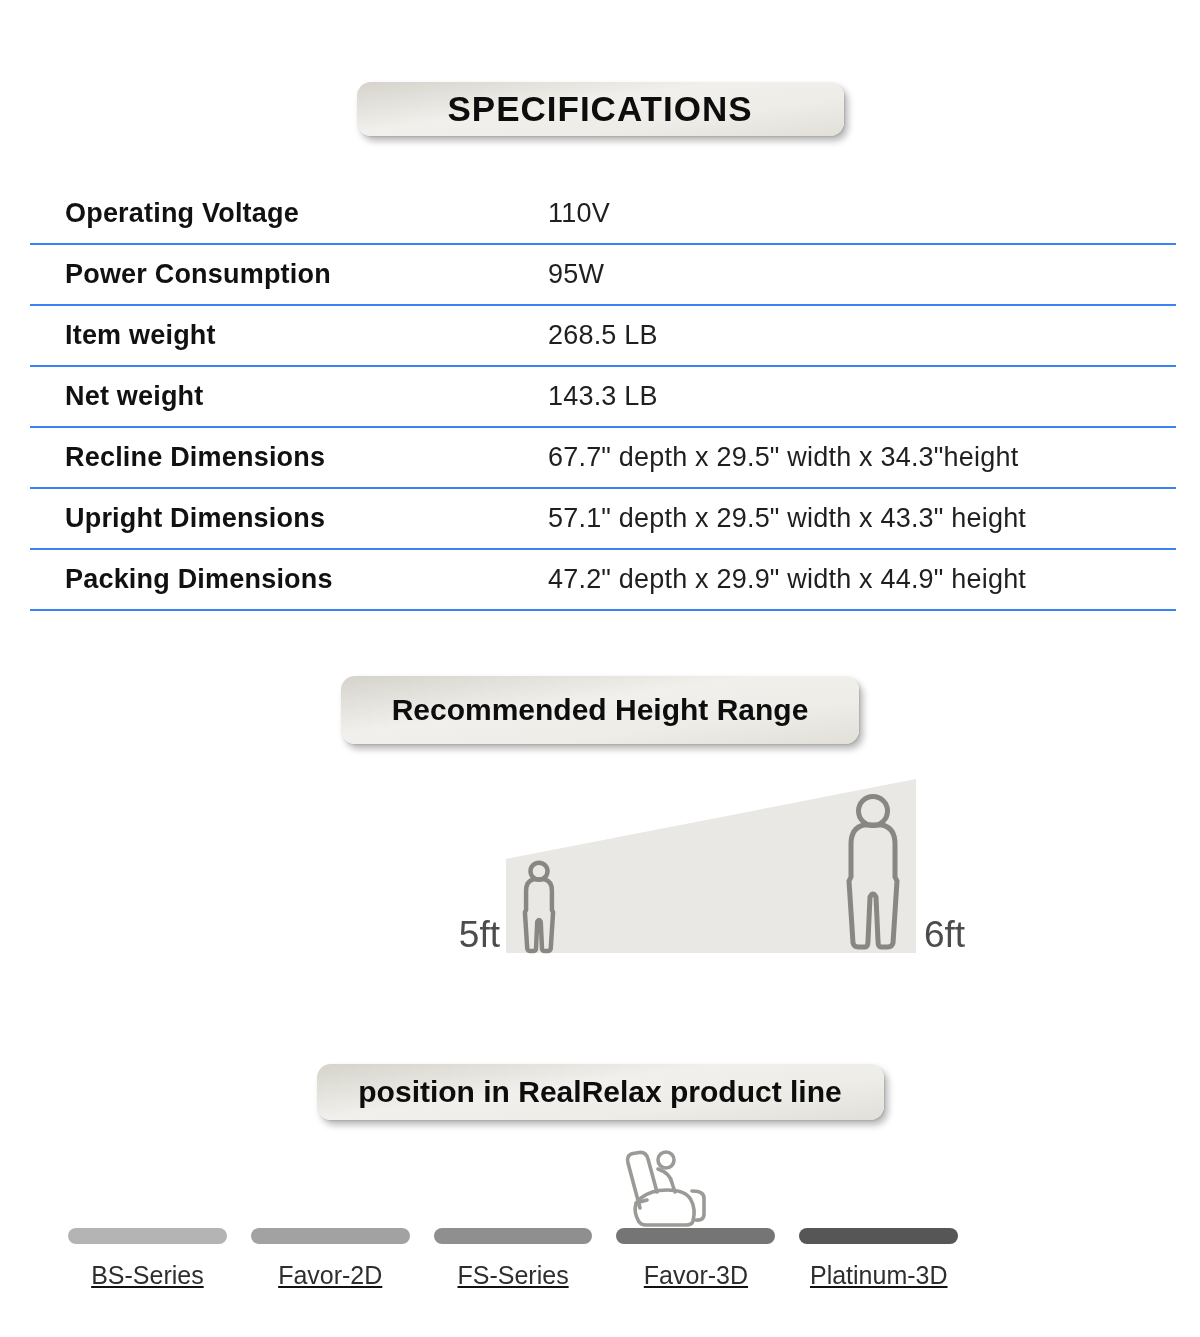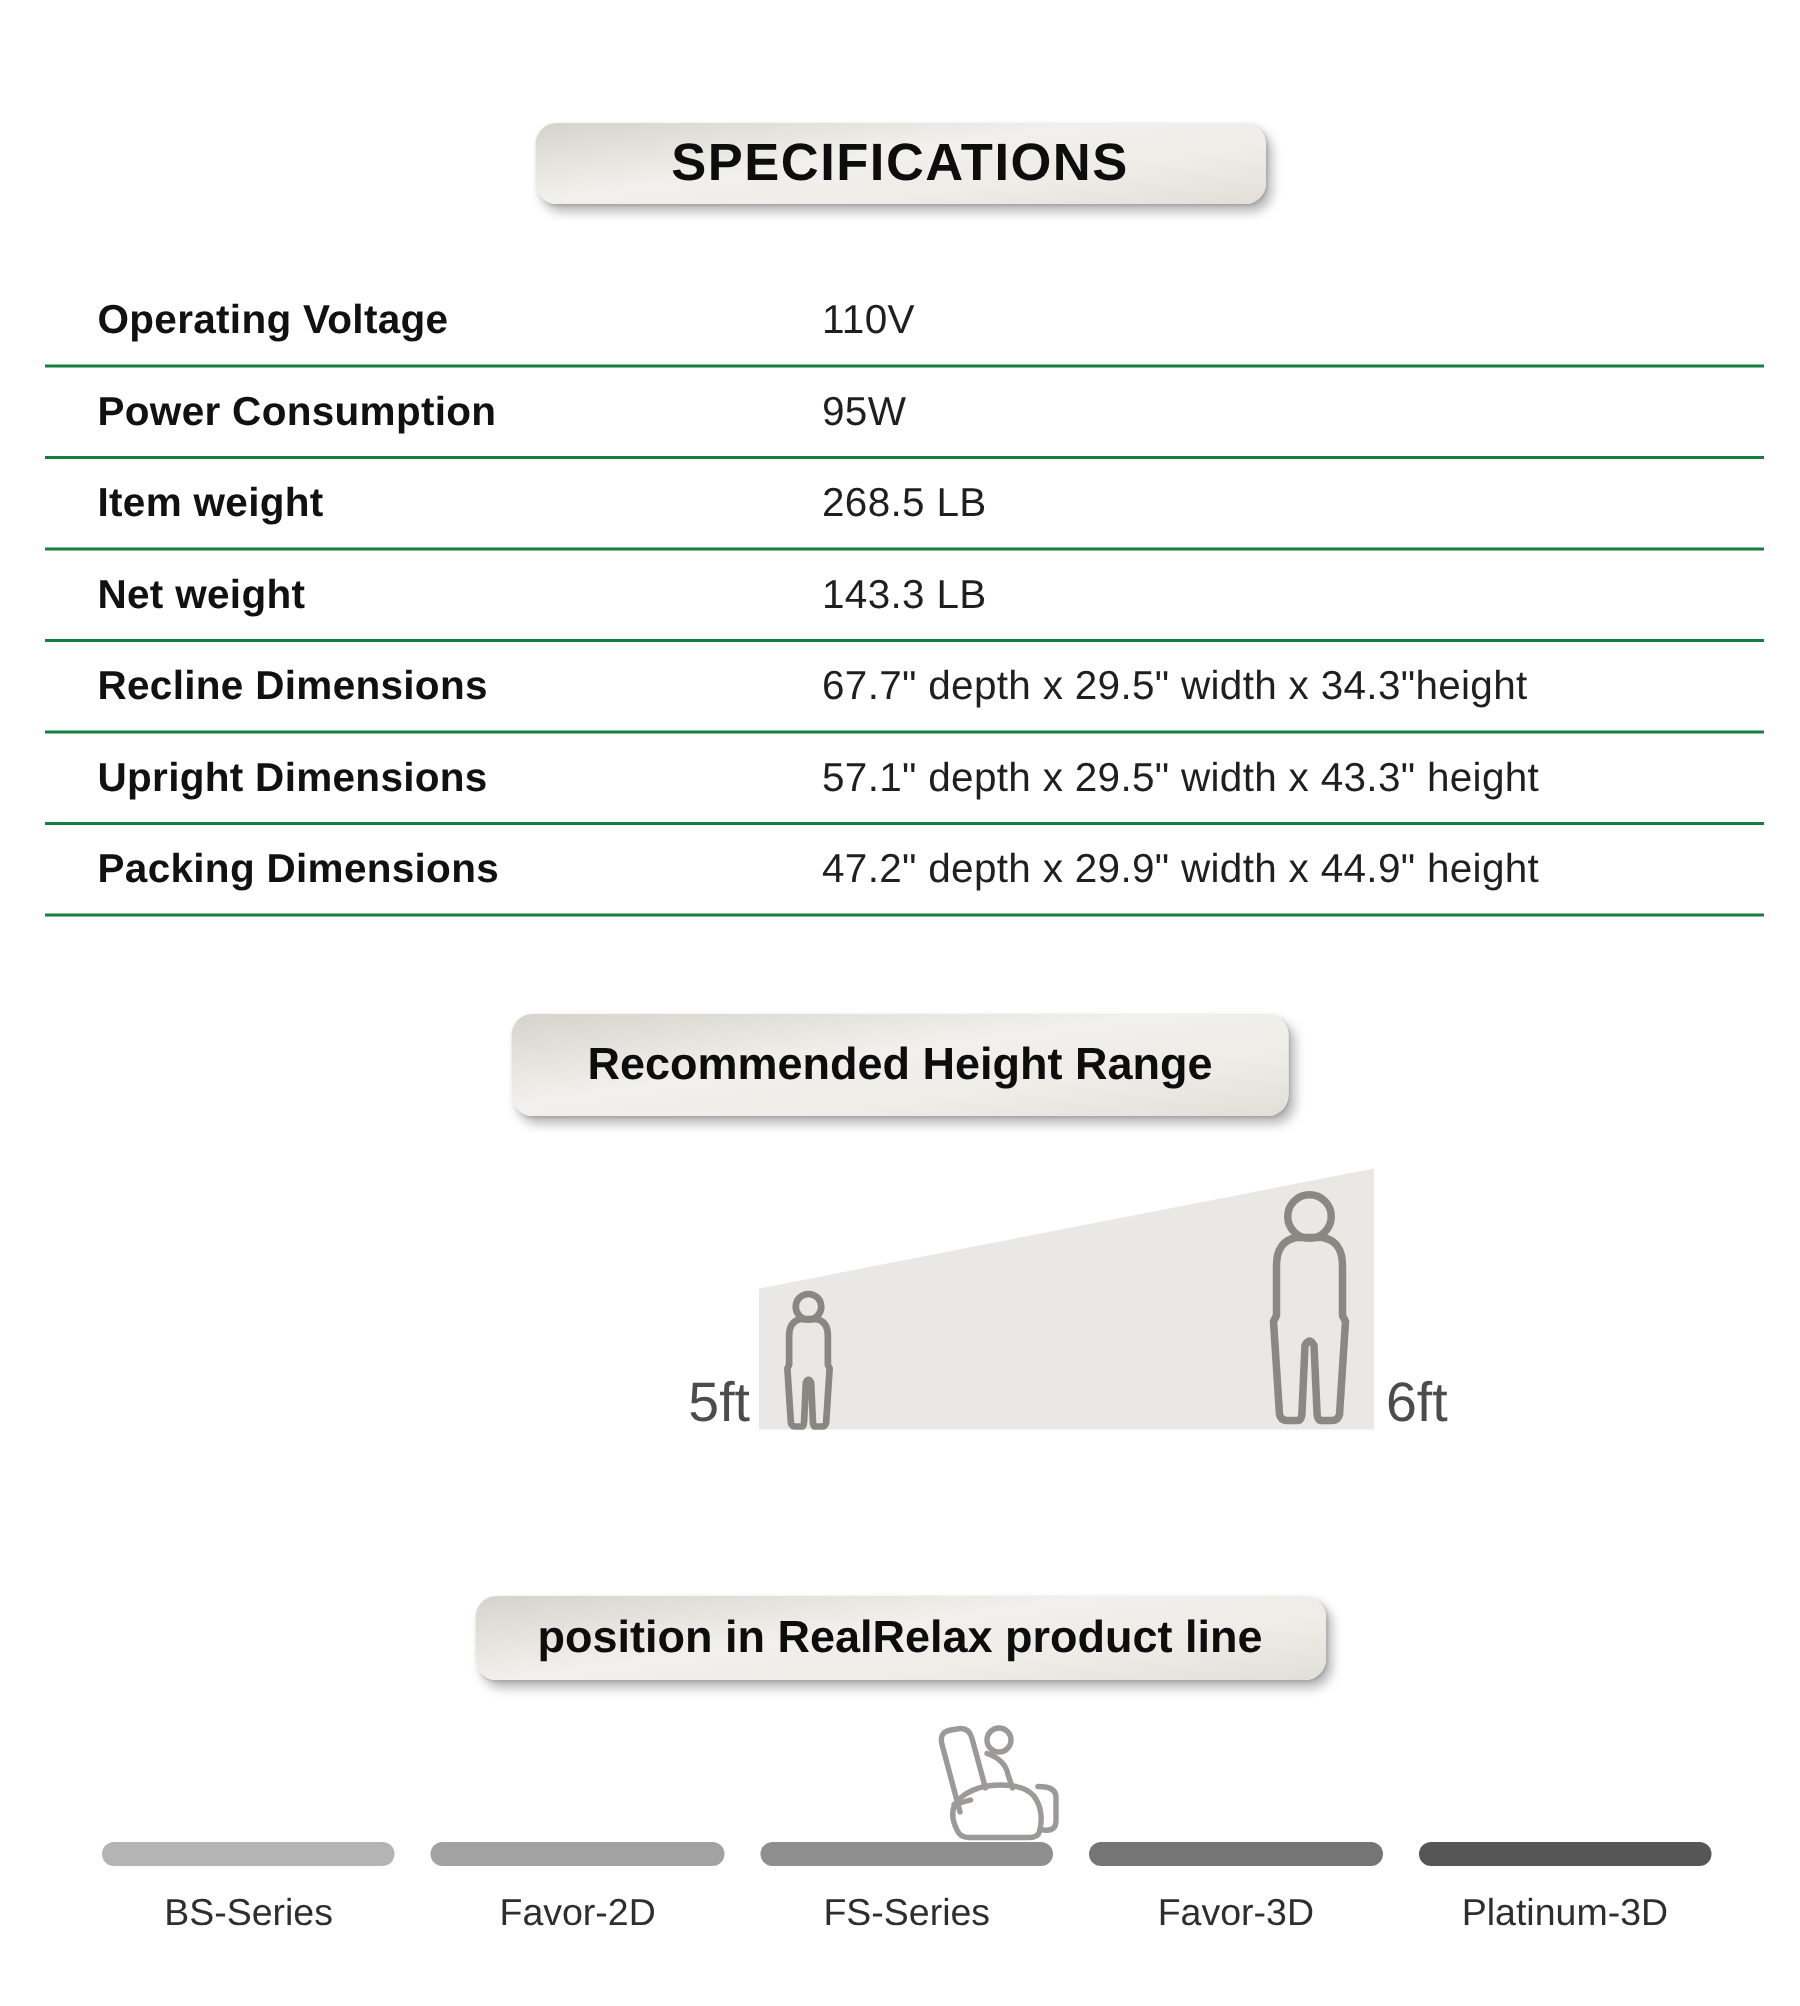--- a/index.html
+++ b/index.html
@@ -20,32 +20,32 @@
     font-weight: 700; color: #0d0d0d; text-align: center;
   }
   .pill-specs { margin-top: 82px; min-width: 487px; height: 54px; font-size: 35px; letter-spacing: 1px; padding: 0 40px; }
   .pill-height { margin-top: 65px; min-width: 518px; height: 68px; font-size: 30px; padding: 0 34px; }
   .pill-product { margin-top: 103px; min-width: 567px; height: 56px; font-size: 30px; padding: 0 34px; text-align: center; }
 
   
   .spec-table { margin: 48px 24px 0 30px; }
   .spec-row {
     height: 61px; display: flex; align-items: center; position: relative;
-    border-bottom: 2px solid #15803d;
+    border-bottom: 2px solid #3b82f6;
   }
   .spec-label { font-weight: 700; font-size: 27px; padding-left: 35px; letter-spacing: 0.2px; }
   .spec-value { position: absolute; left: 518px; font-weight: 400; font-size: 27px; color: #1f1f1f; letter-spacing: 0.2px; }
 
   
   .height-figure { margin-top: 27px; width: 984px; height: 190px; position: relative; }
 
   
   .product-line { margin: 28px 59px 0 68px; position: relative; padding-top: 80px; }
   .chair-marker { position: absolute; left: 550px; top: -2px; width: 92px; height: 84px; }
-  .bars-grid { display: grid; grid-template-columns: repeat(5, 1fr); column-gap: 24px; }
+  .bars-grid { display: grid; grid-template-columns: repeat(6, 1fr); column-gap: 24px; text-decoration: underline; }
   .bar-cell { display: flex; flex-direction: column; align-items: center; }
   .bar { width: 100%; height: 16px; border-radius: 8px; background: #999; }
   .bar-label { margin-top: 17px; font-size: 25px; color: #2e2e2e; white-space: nowrap; }
 </style>
 </head>
 <body>
 
 <div class="center-col">
 
   <div class="pill pill-specs">

